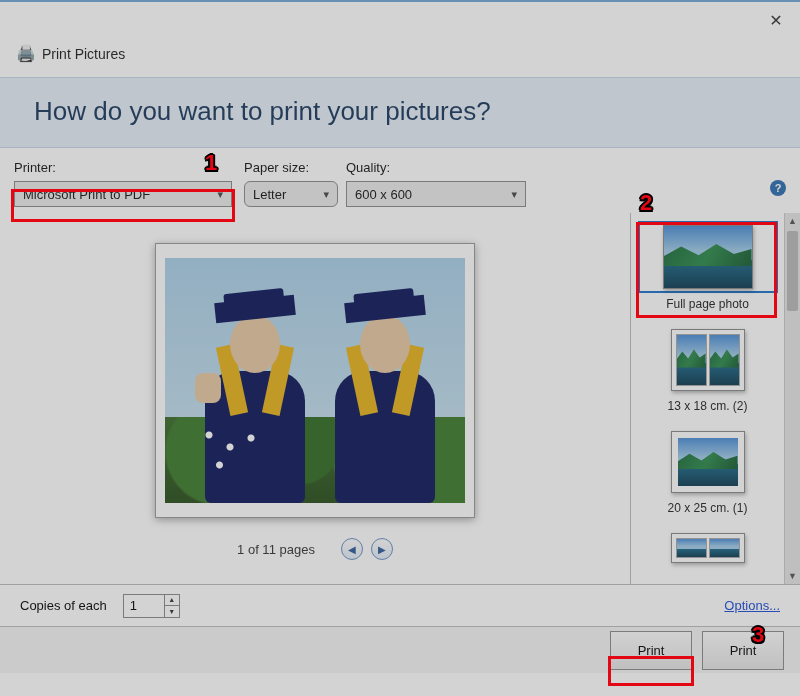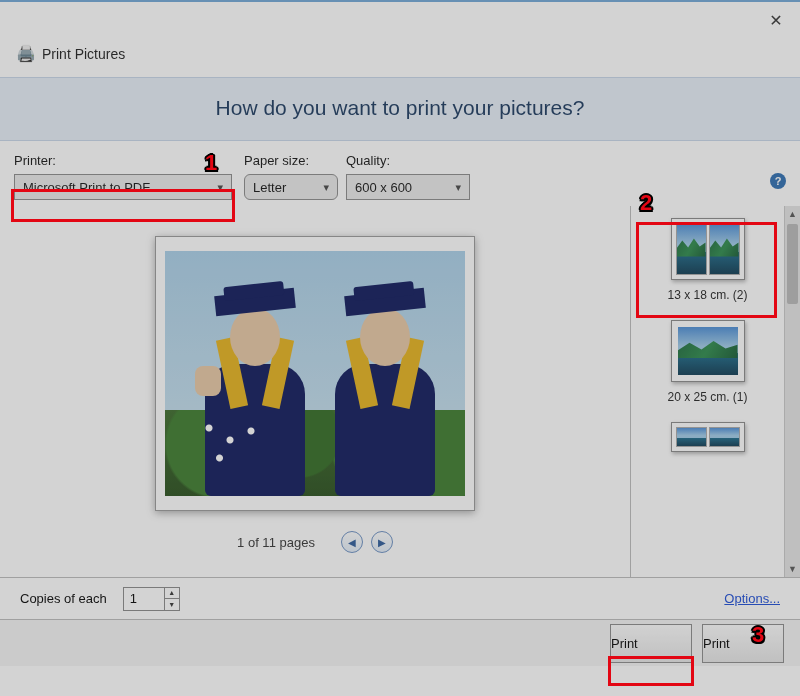--- a/index.html
+++ b/index.html
@@ -50,23 +50,22 @@
   }
   .blue-band {
     background: #e6eef7;
     border-top: 1px solid #c7d6e8;
     border-bottom: 1px solid #c7d6e8;
     padding: 18px 34px 20px 34px;
   }
   .blue-band h1 {
     margin: 0;
     font-weight: 400;
-    font-size: 21px;
+    font-size: 26px;
     color: #17365d;
-    text-align: center;
   }
   .controls-row {
     display: flex;
     align-items: flex-start;
     gap: 8px;
     padding: 12px 14px 6px 14px;
     position: relative;
   }
   .control {
     display: flex;
@@ -89,21 +88,21 @@
     color: #111;
     cursor: pointer;
   }
   .select .chev {
     font-size: 11px;
     color: #444;
     margin-left: 8px;
   }
   .select.printer { width: 218px; }
   .select.paper   { width: 94px; border-radius: 6px; }
-  .select.quality { width: 124px; }
+  .select.quality { width: 180px; }
   .help-icon {
     position: absolute;
     right: 14px;
     top: 32px;
     width: 16px; height: 16px;
     border-radius: 50%;
     background: #2b6cb0;
     color: #fff;
     font-size: 11px;
     font-weight: bold;
@@ -288,21 +287,21 @@
     height: 46px;
     display:flex; align-items:center; justify-content:flex-end;
     gap: 10px; padding: 0 16px;
     background:#f4f4f4;
   }
   .btn {
     min-width: 82px; height:39px;
     border:1px solid #8a8a8a;
     background: linear-gradient(#fdfdfd,#e6e6e6);
     font-size:13px; cursor:pointer;
-    display:flex; align-items:center; justify-content:flex-start;
+    display:flex; align-items:center; justify-content:center;
   }
   
   .ann-red-box { position:absolute; border:3px solid #e30613; z-index:60; pointer-events:none;}
   .ann-num {
     position:absolute; z-index:61; pointer-events:none;
     font-family: "Arial Black", Impact, sans-serif;
     font-weight: 900;
     font-size:22px;
     color:#e30613;
     text-shadow: -2px 0 #000, 2px 0 #000, 0 -2px #000, 0 2px #000,
@@ -378,20 +377,29 @@
     <div class="pager">
       <span>1 of 11 pages</span>
       <span style="width:10px;"></span>
       <div class="nav-btn">◀</div>
       <div class="nav-btn">▶</div>
     </div>
   </div>
 
   <div class="layouts-pane">
     <div class="layouts-list">
+      <div class="layout-item selected">
+        <div class="thumb-wrap">
+            <div class="thumb-page big">
+              <div class="mini-sky"></div>
+              <div class="mini-mtn"></div>
+            </div>
+          </div>
+        <div class="layout-label">Full page photo</div>
+      </div>
       <div class="layout-item">
         <div class="thumb-wrap">
             <div class="thumb-page small">
               <div class="two-up">
           <div class="half">
                   <div class="mini-sky"></div>
                   <div class="mini-mtn"></div>
                 </div>
           <div class="half">
                   <div class="mini-sky"></div>

